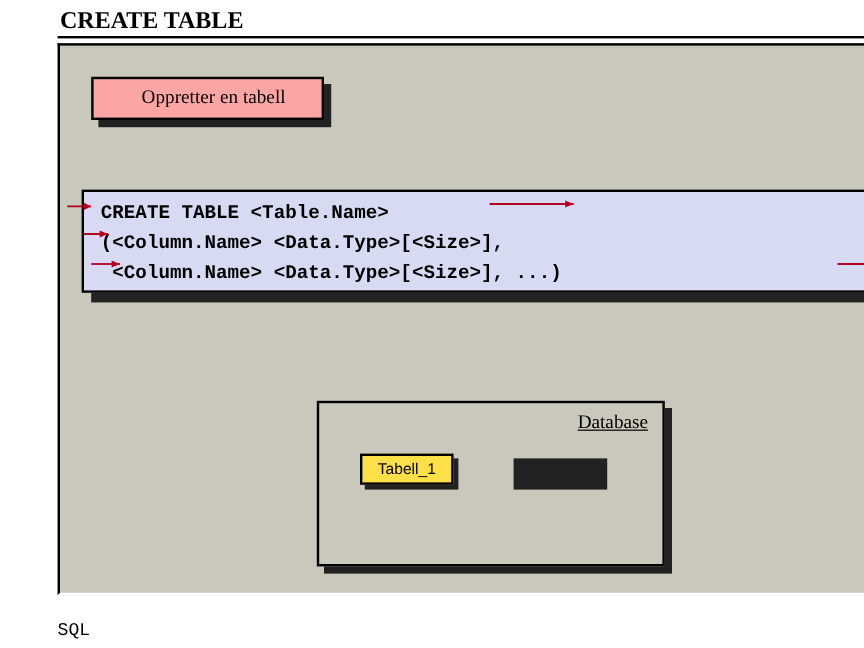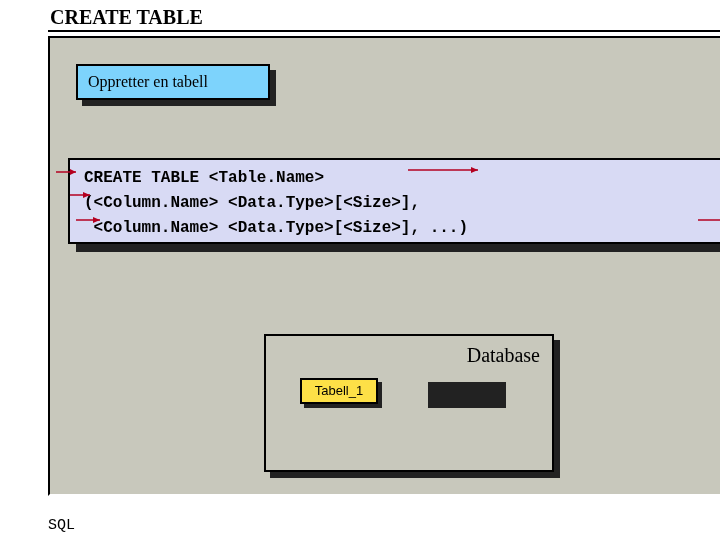--- a/index.html
+++ b/index.html
@@ -66,24 +66,25 @@
   }
   .box {
     position: absolute;
     border: 2px solid #000;
   }
   
   .subtitle-wrap { left: 26px; top: 26px; width: 200px; height: 42px; }
   .subtitle-shadow { left: 6px; top: 6px; width: 194px; height: 36px; }
   .subtitle-box {
     left: 0; top: 0; width: 194px; height: 36px;
-    background: #7dd3fc;
+    background: #fca5a5;
     font-size: 16px;
     line-height: 32px;
     padding-left: 10px;
+    text-align: center;
   }
   
   .code-wrap { left: 18px; top: 120px; width: 668px; height: 96px; }
   .code-shadow { left: 8px; top: 8px; width: 656px; height: 86px; }
   .code-box {
     left: 0; top: 0; width: 656px; height: 86px;
     background: #d8daf4;
     font-family: "Courier New", monospace;
     font-size: 16px;
     font-weight: bold;
@@ -95,21 +96,22 @@
   .db-wrap { left: 214px; top: 296px; width: 300px; height: 148px; }
   .db-shadow { left: 6px; top: 6px; width: 290px; height: 138px; }
   .db-box {
     left: 0; top: 0; width: 290px; height: 138px;
     background: #c8c8bc;
   }
   .db-title {
     position: absolute;
     right: 12px;
     top: 8px;
-    font-size: 20px;
+    font-size: 16px;
+    text-decoration: underline;
   }
   
   .tab-wrap { position: absolute; width: 86px; height: 32px; }
   .tab-shadow { left: 4px; top: 4px; width: 78px; height: 26px; }
   .tab-box {
     left: 0; top: 0; width: 78px; height: 26px;
     background: #fde047;
     font-family: Arial, sans-serif;
     font-size: 13px;
     text-align: center;

